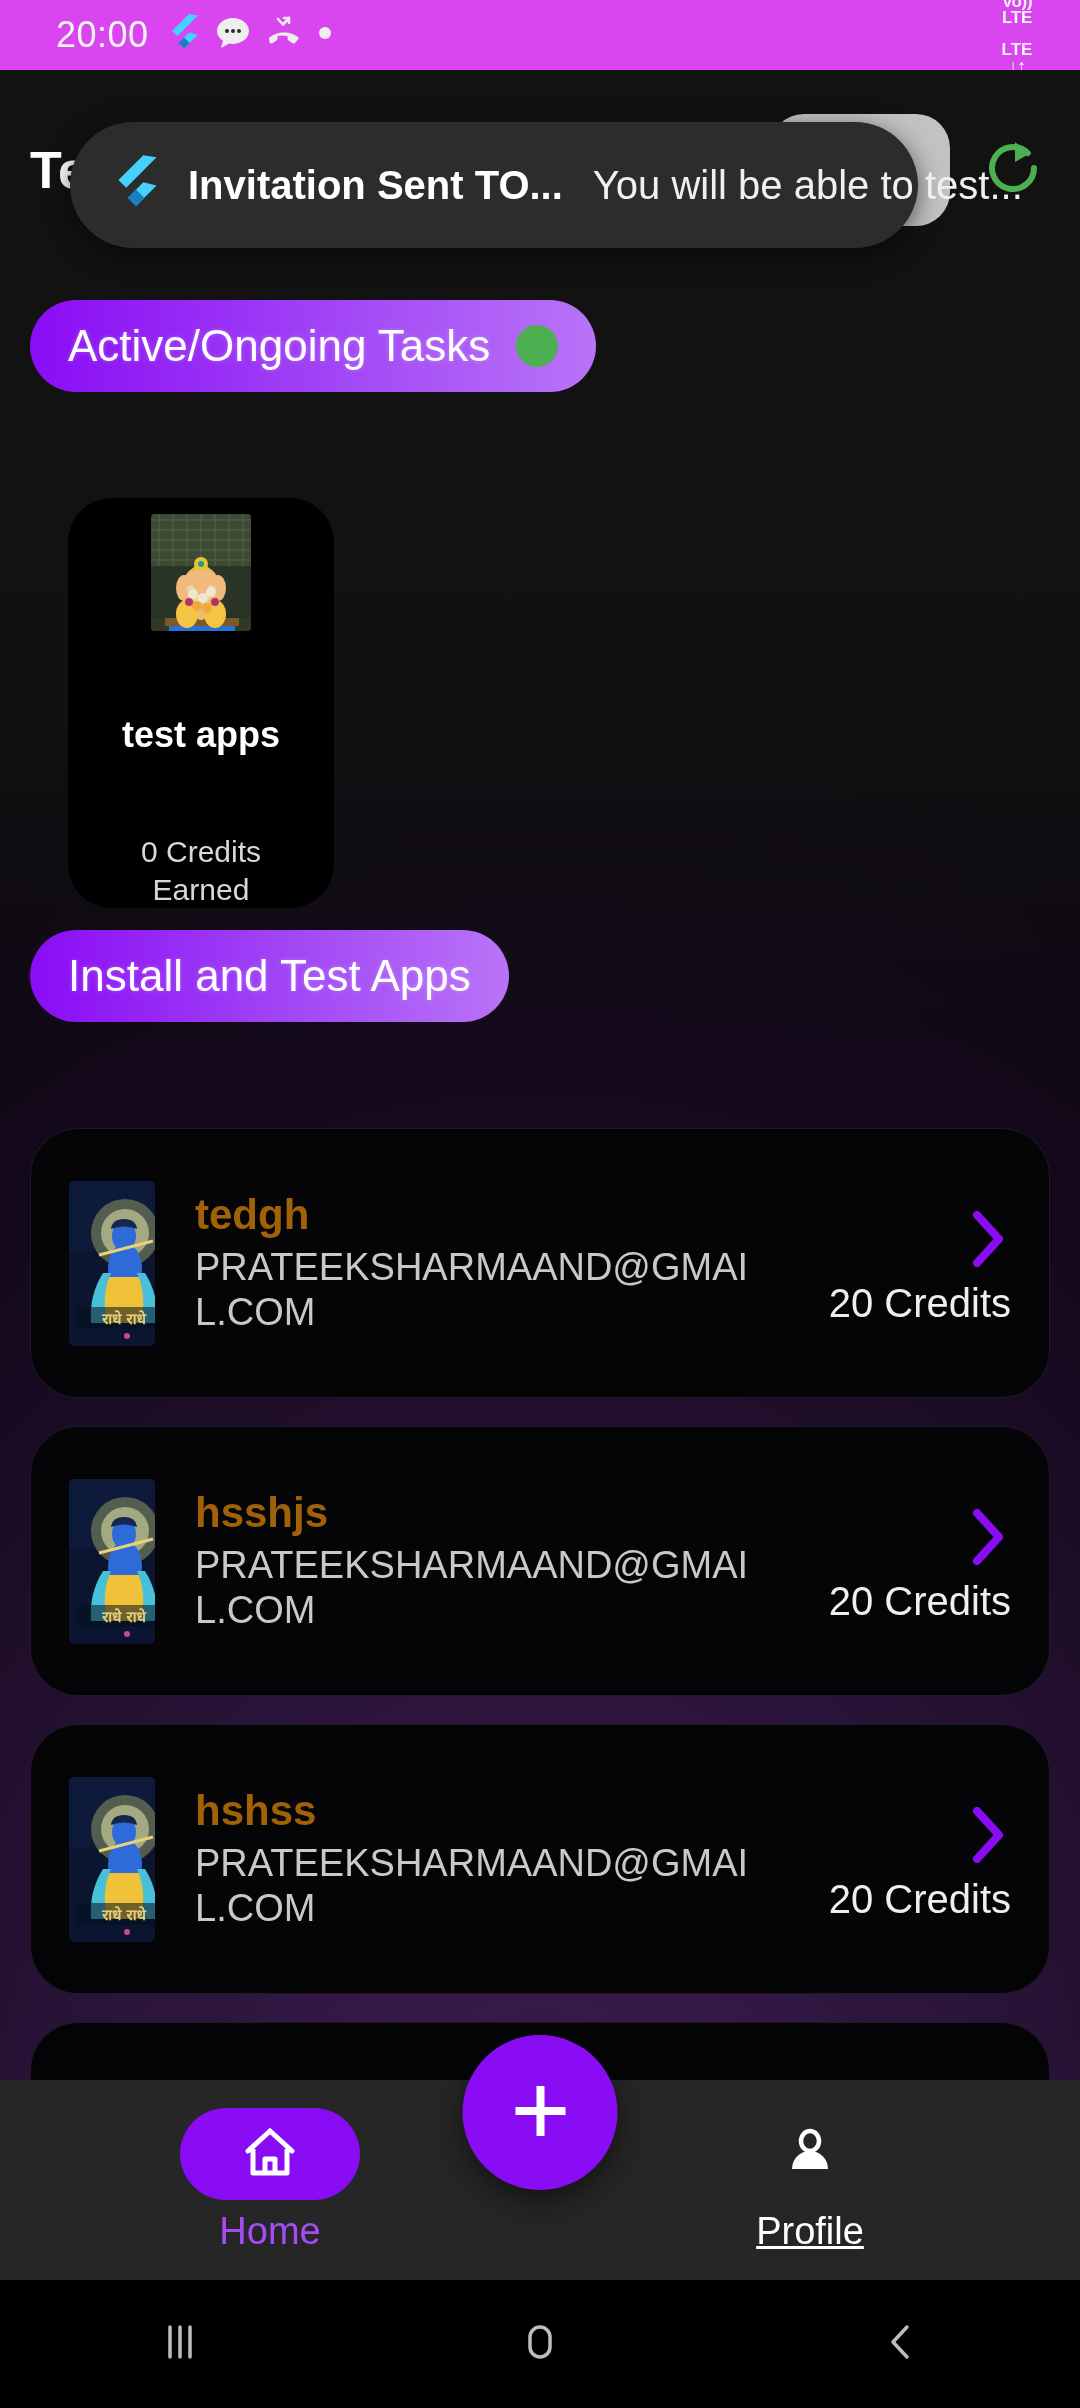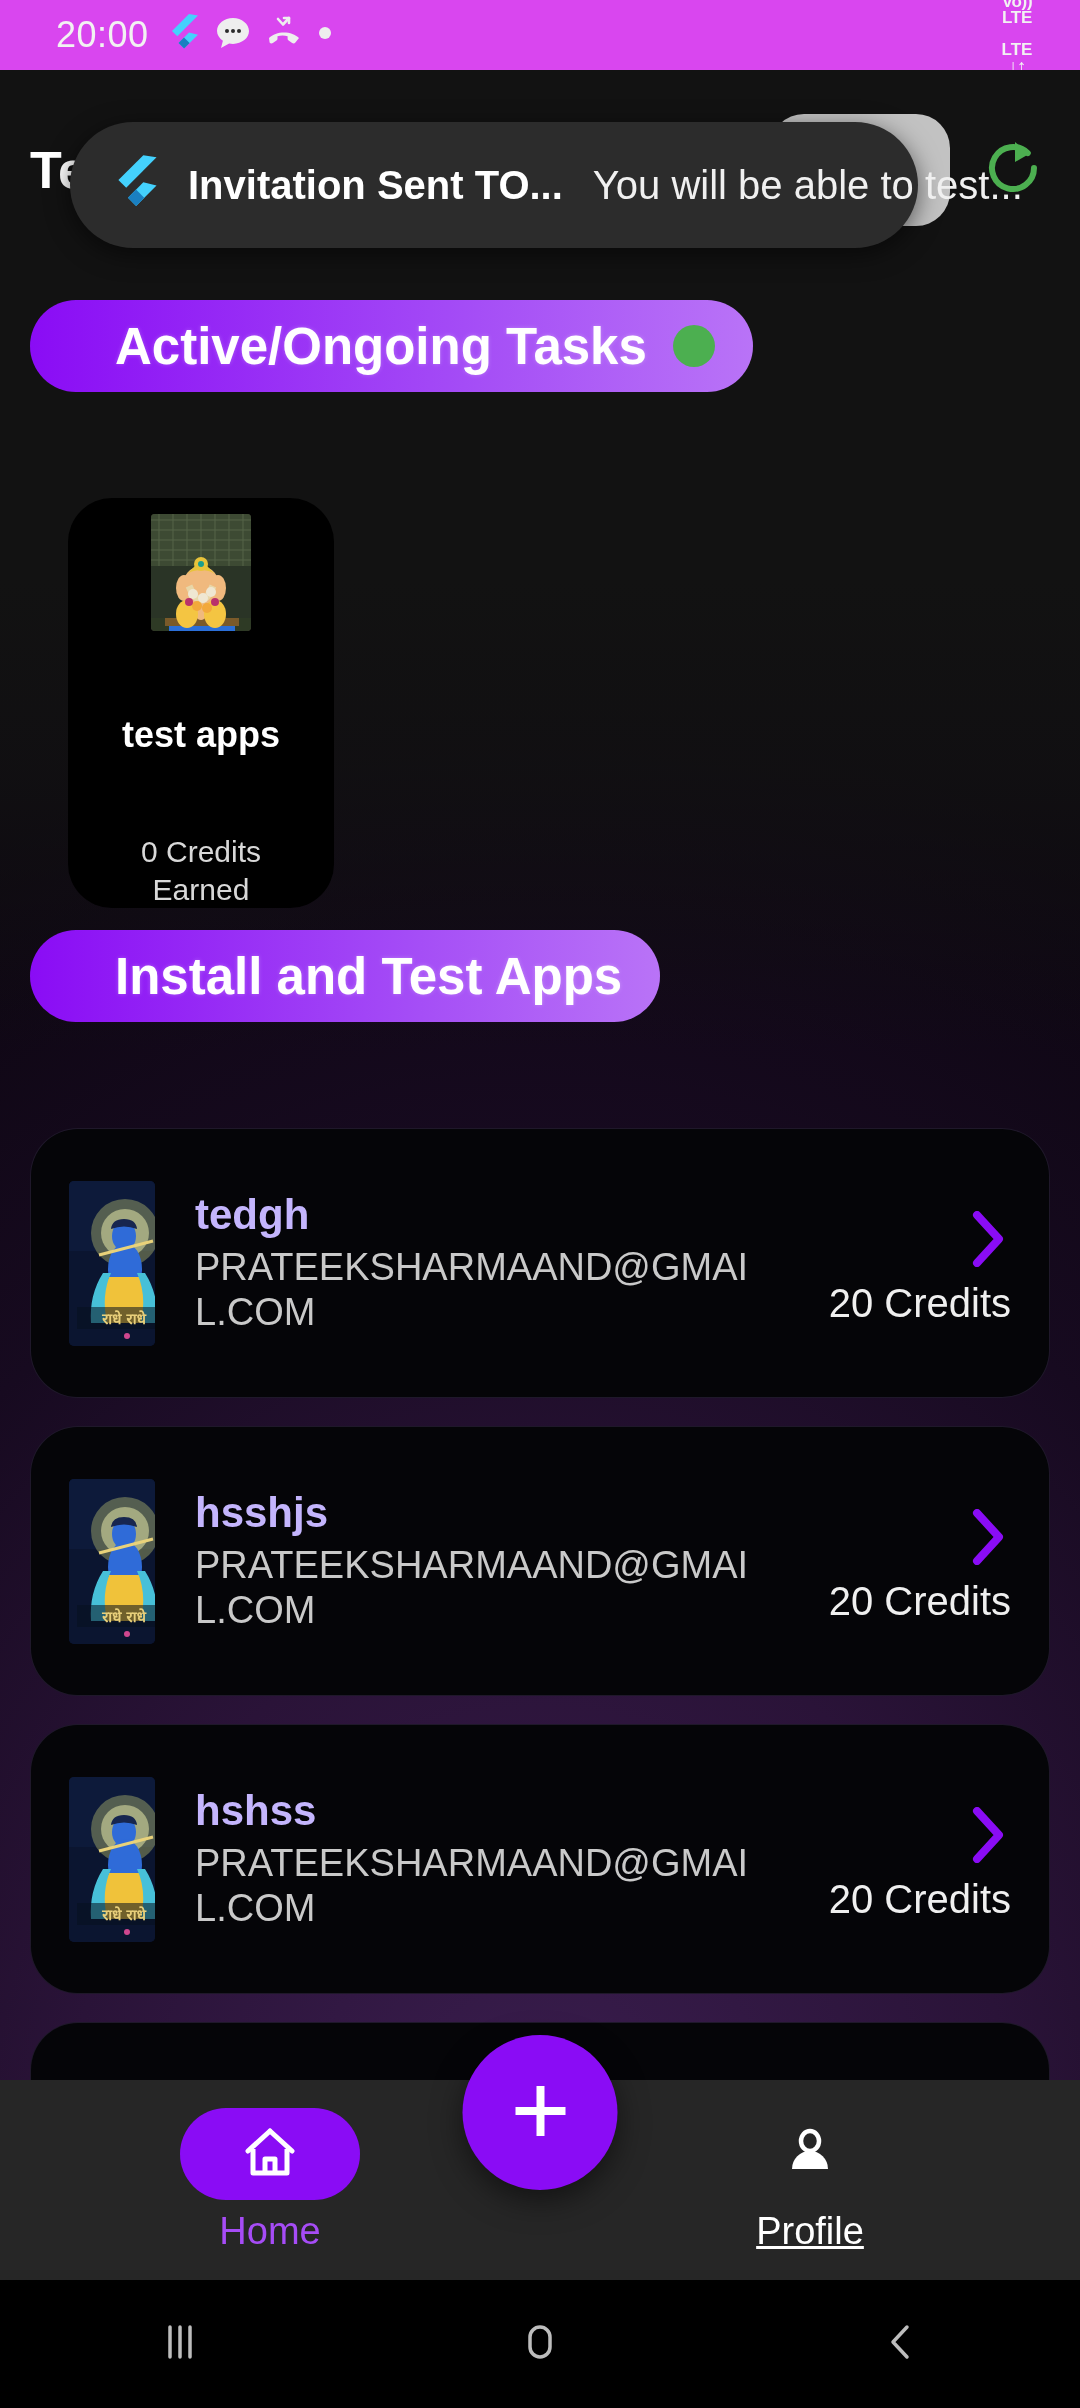--- a/index.html
+++ b/index.html
@@ -66,22 +66,22 @@
   }
   .toast-title{ font-size:40px; font-weight:700; color:#fff; white-space:nowrap; }
   .toast-body{ font-size:40px; font-weight:400; color:#f0f0f0; white-space:nowrap; }
 
   
   .chip{
     display:inline-flex; align-items:center; gap:26px;
     background:linear-gradient(90deg,#8a0cf5 0%, #a44cf6 60%, #b973f7 100%);
     border-radius:60px; padding:20px 38px; height:92px;
   }
-  .chip-label{ font-size:51px; font-weight:700; color:#fff; white-space:nowrap;
-    text-shadow:0 0 4px rgba(255,255,255,.25);margin-left:47px;}
+  .chip-label{ font-size:44px; font-weight:400; color:#fff; white-space:nowrap;
+    text-shadow:0 0 4px rgba(255,255,255,.25);}
   .chip-dot{ width:42px; height:42px; border-radius:50%; background:#4caf50; }
   .chip-active{ position:absolute; top:230px; left:30px; }
   .chip-install{ position:absolute; top:860px; left:30px; }
 
   
   .task-card{
     position:absolute; top:428px; left:68px; width:266px; height:410px;
     background:#000; border-radius:44px;
     display:flex; flex-direction:column; align-items:center; padding-top:16px;gap:33px;
   }
@@ -100,21 +100,21 @@
     background:#050508; border-radius:48px;
     border:1px solid rgba(150,110,200,.18);
     display:flex; align-items:center; padding:0 38px;
     overflow:hidden;
   }
   .row-thumb{
     width:86px; height:165px; border-radius:5px; flex:none; overflow:hidden;
     position:relative; background:#0a1530;
   }
   .row-text{ flex:1; margin-left:40px; min-width:0; }
-  .row-title{ font-size:42px; font-weight:700; color:#c4b5fd; line-height:1.15; }
+  .row-title{ font-size:42px; font-weight:700; color:#a16207; line-height:1.15; }
   .row-email{ font-size:38px; color:#c9c9c9; line-height:1.18; margin-top:6px;
     word-break:break-all; max-width:560px; }
   .row-chevron{ position:absolute; right:44px; top:82px; }
   .row-credits{ position:absolute; right:38px; top:152px;
     font-size:40px; font-weight:400; color:#efefef; white-space:nowrap; }
 
   .app-row-partial{
     position:relative; margin:0 30px; height:120px;
     background:#050508; border-radius:48px 48px 0 0;
     border:1px solid rgba(150,110,200,.18); border-bottom:none;

